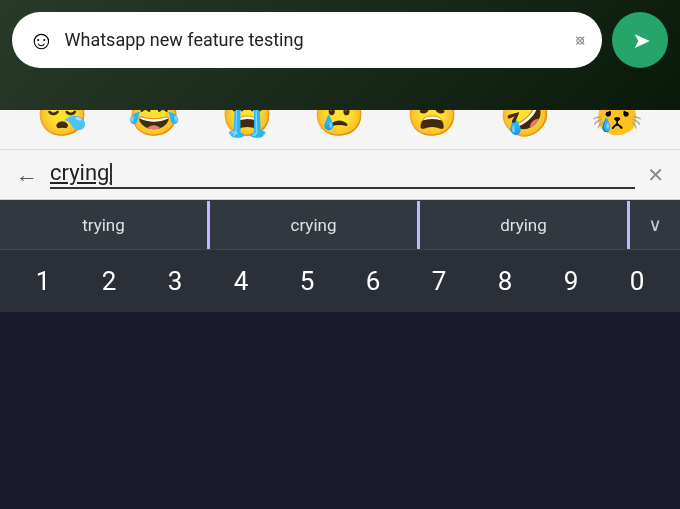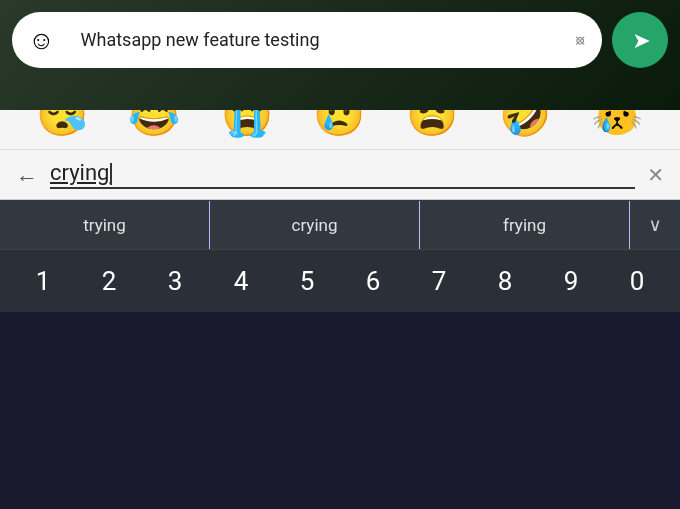--- a/index.html
+++ b/index.html
@@ -44,21 +44,20 @@
     .emoji-icon {
       font-size: 26px;
       flex-shrink: 0;
     }
 
     .message-text {
       flex: 1;
       font-size: 18px;
       color: #222;
       line-height: 1.3;
-      margin-left: 16px;
     }
 
     .attachment-icon {
       font-size: 22px;
       color: #888;
       flex-shrink: 0;
       transform: rotate(-45deg);
       display: inline-block;
     }
 
@@ -154,21 +153,21 @@
       border-bottom: 1px solid #444;
     }
 
     .suggestion-item {
       flex: 1;
       text-align: center;
       padding: 14px 4px;
       font-size: 17px;
       color: #e0e0e0;
       cursor: pointer;
-      border-right: 1px solid #c4b5fd;
+      border-right: 3px solid #c4b5fd;
     }
 
     .suggestion-item:last-child {
       border-right: none;
     }
 
     .suggestion-expand {
       width: 50px;
       text-align: center;
       padding: 14px 4px;
@@ -226,21 +225,21 @@
     <span>crying</span><span class="cursor"></span>
   </div>
   <span class="clear-icon">✕</span>
 </div>
 
 <div class="keyboard">
 
   <div class="suggestions-row">
     <div class="suggestion-item">trying</div>
     <div class="suggestion-item">crying</div>
-    <div class="suggestion-item">frying</div>
+    <div class="suggestion-item">drying</div>
     <div class="suggestion-expand">∨</div>
   </div>
 
   <div class="number-row">
     <span class="number-key">1</span>
     <span class="number-key">2</span>
     <span class="number-key">3</span>
     <span class="number-key">4</span>
     <span class="number-key">5</span>
     <span class="number-key">6</span>

